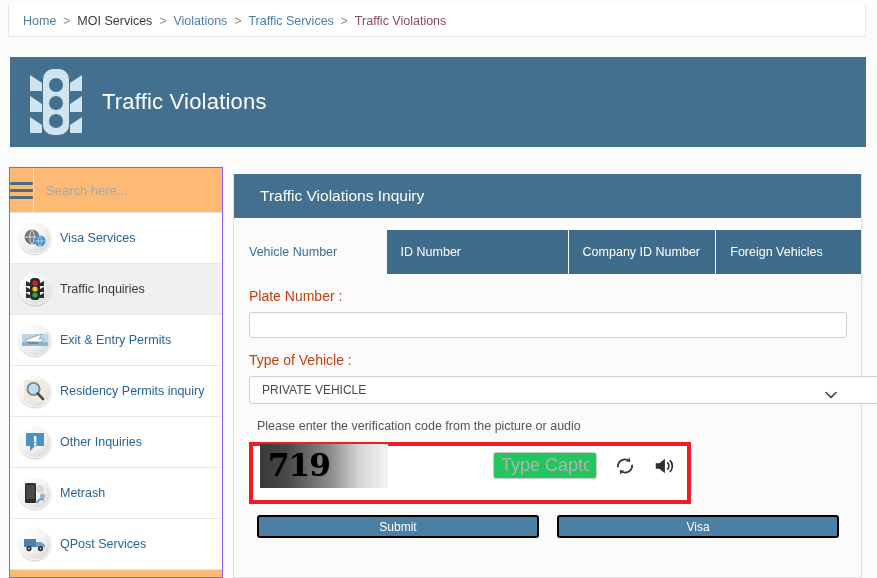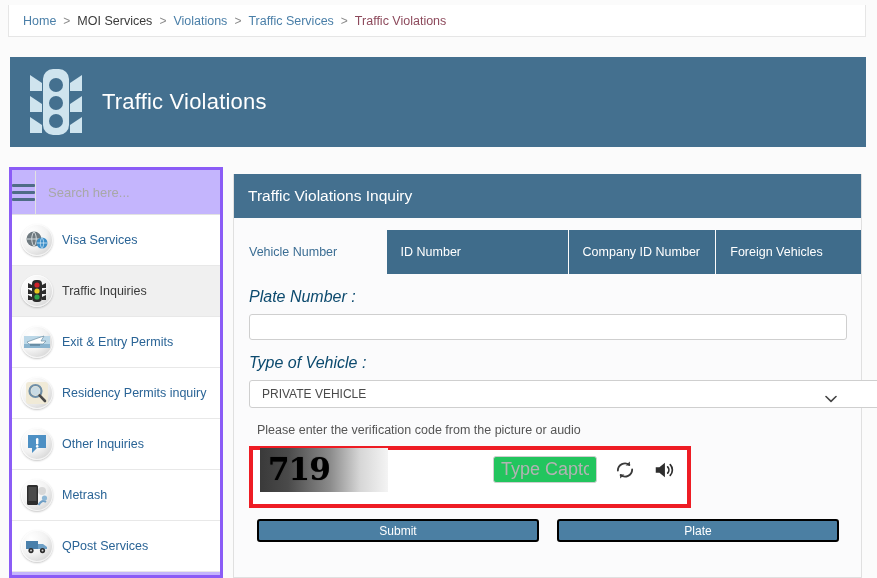--- a/index.html
+++ b/index.html
@@ -69,22 +69,22 @@
     letter-spacing: 0.2px;
   }
   .tl-icon { display:block; }
 
   
   .sidebar {
     position: absolute;
     left: 9px; top: 167px;
     width: 214px;
     height: 411px;
-    background: #c4b5fd;
-    border: 3px solid #8b5cf6;
+    background: #fdba74;
+    border: 1px solid #8b5cf6;
     box-sizing: border-box;
   }
   .search-row {
     display: flex;
     align-items: center;
     height: 44px;
     border-bottom: 1px solid #e2e2e2;
   }
   .hamburger {
     width: 47px;
@@ -158,21 +158,21 @@
     background: #fbfbfc;
     border: 1px solid #e0e0e0;
     border-top: none;
     box-sizing: border-box;
   }
   .panel-head {
     height: 44px;
     background: #44708f;
     display: flex;
     align-items: center;
-    padding-left: 14px;
+    padding-left: 26px;
     box-sizing: border-box;
   }
   .panel-head-title {
     color: #ffffff;
     font-size: 15.5px;
   }
 
   .tabs {
     display: flex;
     height: 44px;
@@ -200,24 +200,23 @@
   }
   .tab.w1 { width: 154px; }
   .tab.w2 { width: 185px; }
   .tab.w3 { width: 150px; }
   .tab.w4 { width: 147px; }
 
   .form-area {
     padding: 14px 16px 0 15px;
   }
   .field-label {
-    font-size: 16px;
-    color: #0c4a6e;
+    font-size: 14px;
+    color: #c2410c;
     margin-bottom: 8px;
-    font-style: italic;
   }
   .text-input {
     width: 598px;
     height: 26px;
     border: 1px solid #cfcfcf;
     border-radius: 3px;
     background: #fff;
     box-sizing: border-box;
     padding: 0 9px;
     font-size: 12.5px;
@@ -534,20 +533,20 @@
             <path d="M18.8 6.2 a8.4 8.4 0 0 1 0 11.6" stroke="#2e2e2e" stroke-width="1.8" fill="none" stroke-linecap="round"></path>
           </svg>
         </span>
       </div>
 
       <div class="btn-row">
         <div class="btn">
           <span>Submit</span>
         </div>
         <div class="btn">
-          <span>Plate</span>
+          <span>Visa</span>
         </div>
       </div>
 
     </div>
   </div>
 
 </div>
 
 </body></html>

